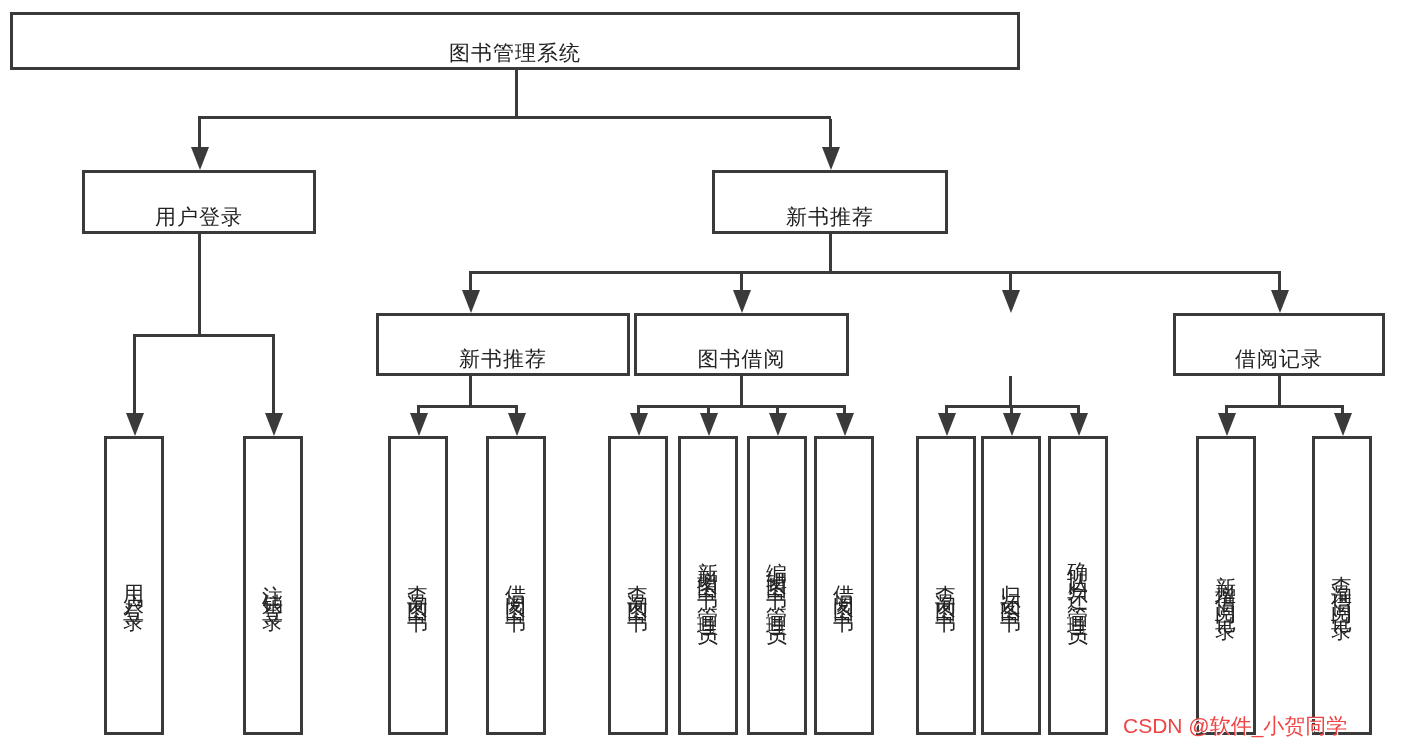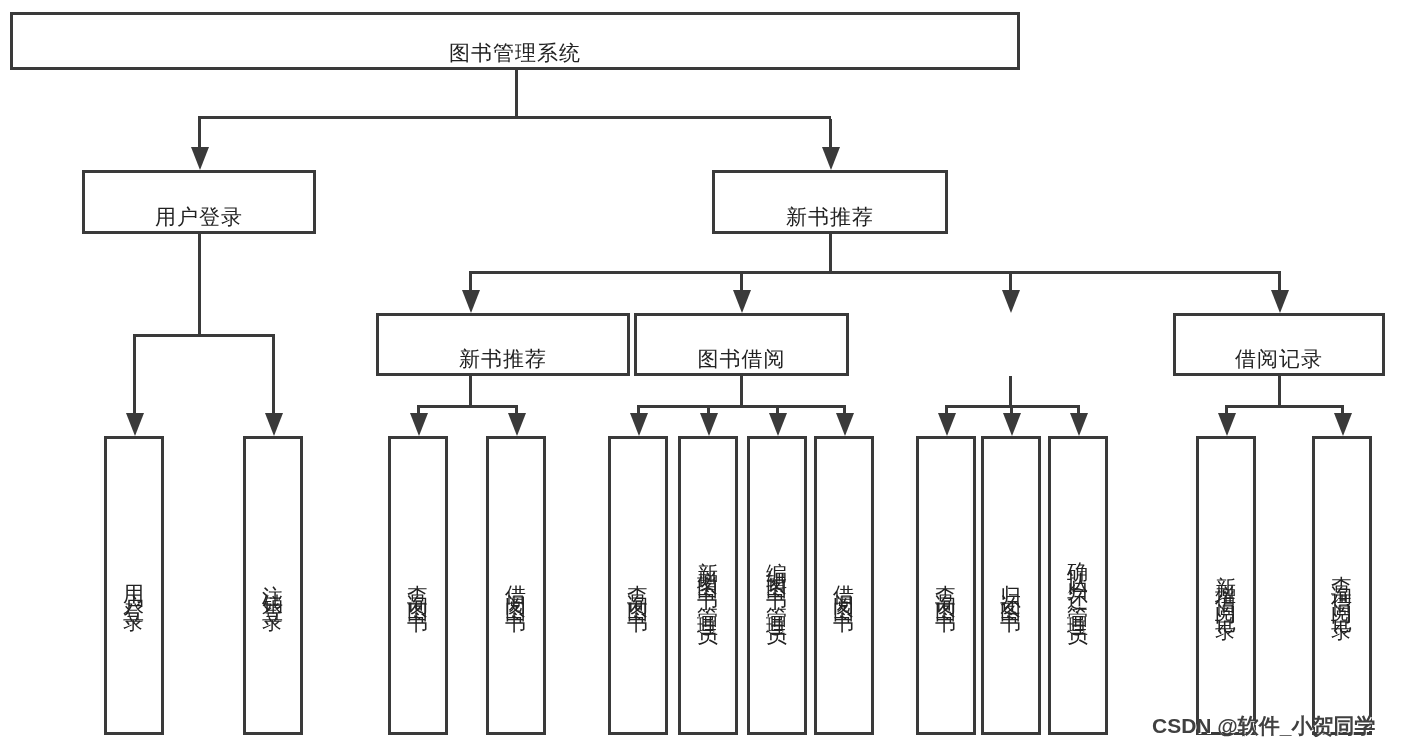--- a/index.html
+++ b/index.html
@@ -22,22 +22,22 @@
   }
   .hline{position:absolute;height:3px;background:#3a3a3a;z-index:1;}
   .vline{position:absolute;width:3px;background:#3a3a3a;z-index:1;}
   .arr{position:absolute;width:3px;background:#3a3a3a;z-index:1;}
   .arr::after{
     content:"";position:absolute;top:100%;left:50%;transform:translateX(-50%);
     width:0;height:0;border-left:9px solid transparent;border-right:9px solid transparent;
     border-top:23px solid #3a3a3a;
   }
   .watermark{
-    position:absolute;left:1152px;top:712px;z-index:3;
-    font-size:21px;color:#404040;text-shadow:1px 1px 0 #ffffff;white-space:nowrap;font-weight:bold;
+    position:absolute;left:1123px;top:712px;z-index:3;
+    font-size:21px;color:#ef4444;text-shadow:1px 1px 0 #ffffff;white-space:nowrap;
   }
 </style>
 </head>
 <body>
 
 <div id="canvas">
 
   <div class="box" style="left:10px;top:12px;width:1010px;height:58px;">
     <span>图书管理系统</span>
   </div>

